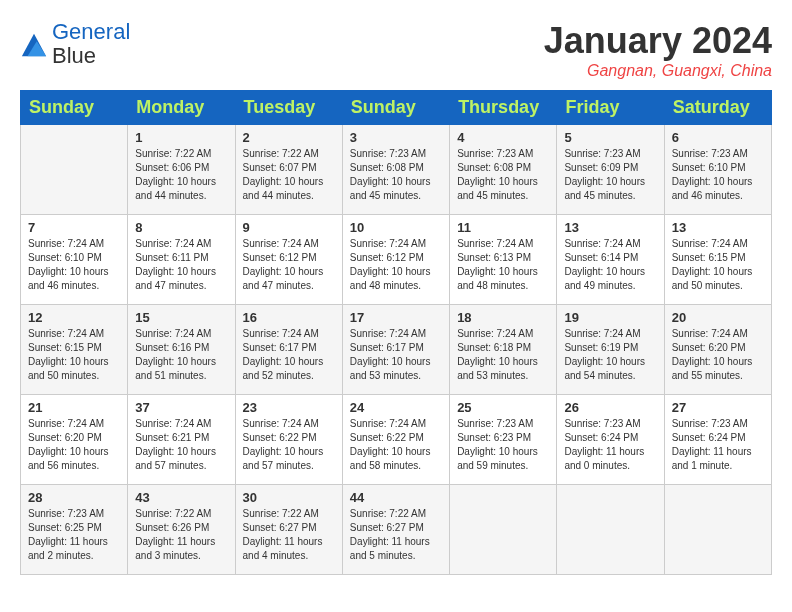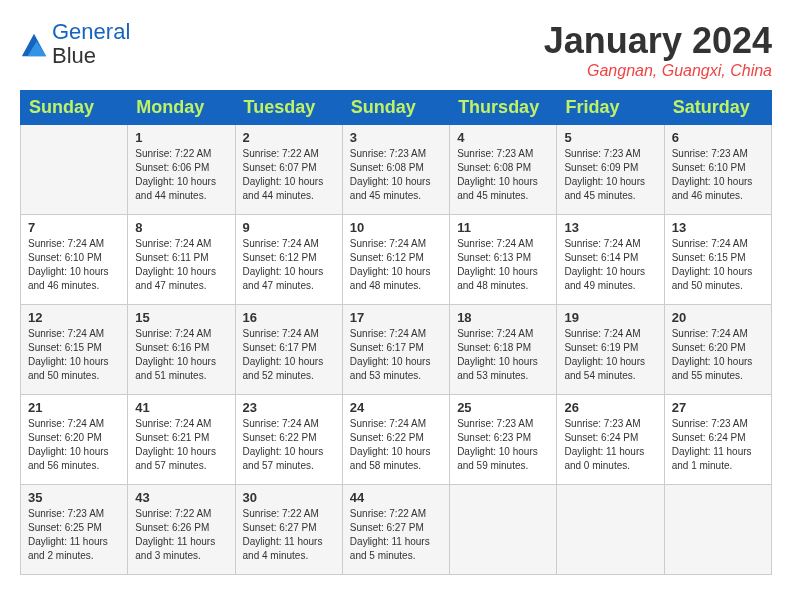--- a/index.html
+++ b/index.html
@@ -248,21 +248,21 @@
         </td>
       </tr>
       <tr>
         <td>
           <span class="day-number">21</span>
         <div class="cell-content">
           Sunrise: 7:24 AM<br>Sunset: 6:20 PM<br>Daylight: 10 hours and 56 minutes.
         </div>
         </td>
         <td>
-          <span class="day-number">41</span>
+          <span class="day-number">37</span>
         <div class="cell-content">
           Sunrise: 7:24 AM<br>Sunset: 6:21 PM<br>Daylight: 10 hours and 57 minutes.
         </div>
         </td>
         <td>
           <span class="day-number">23</span>
         <div class="cell-content">
           Sunrise: 7:24 AM<br>Sunset: 6:22 PM<br>Daylight: 10 hours and 57 minutes.
         </div>
         </td>
@@ -286,21 +286,21 @@
         </td>
         <td>
           <span class="day-number">27</span>
         <div class="cell-content">
           Sunrise: 7:23 AM<br>Sunset: 6:24 PM<br>Daylight: 11 hours and 1 minute.
         </div>
         </td>
       </tr>
       <tr>
         <td>
-          <span class="day-number">35</span>
+          <span class="day-number">28</span>
         <div class="cell-content">
           Sunrise: 7:23 AM<br>Sunset: 6:25 PM<br>Daylight: 11 hours and 2 minutes.
         </div>
         </td>
         <td>
           <span class="day-number">43</span>
         <div class="cell-content">
           Sunrise: 7:22 AM<br>Sunset: 6:26 PM<br>Daylight: 11 hours and 3 minutes.
         </div>
         </td>

